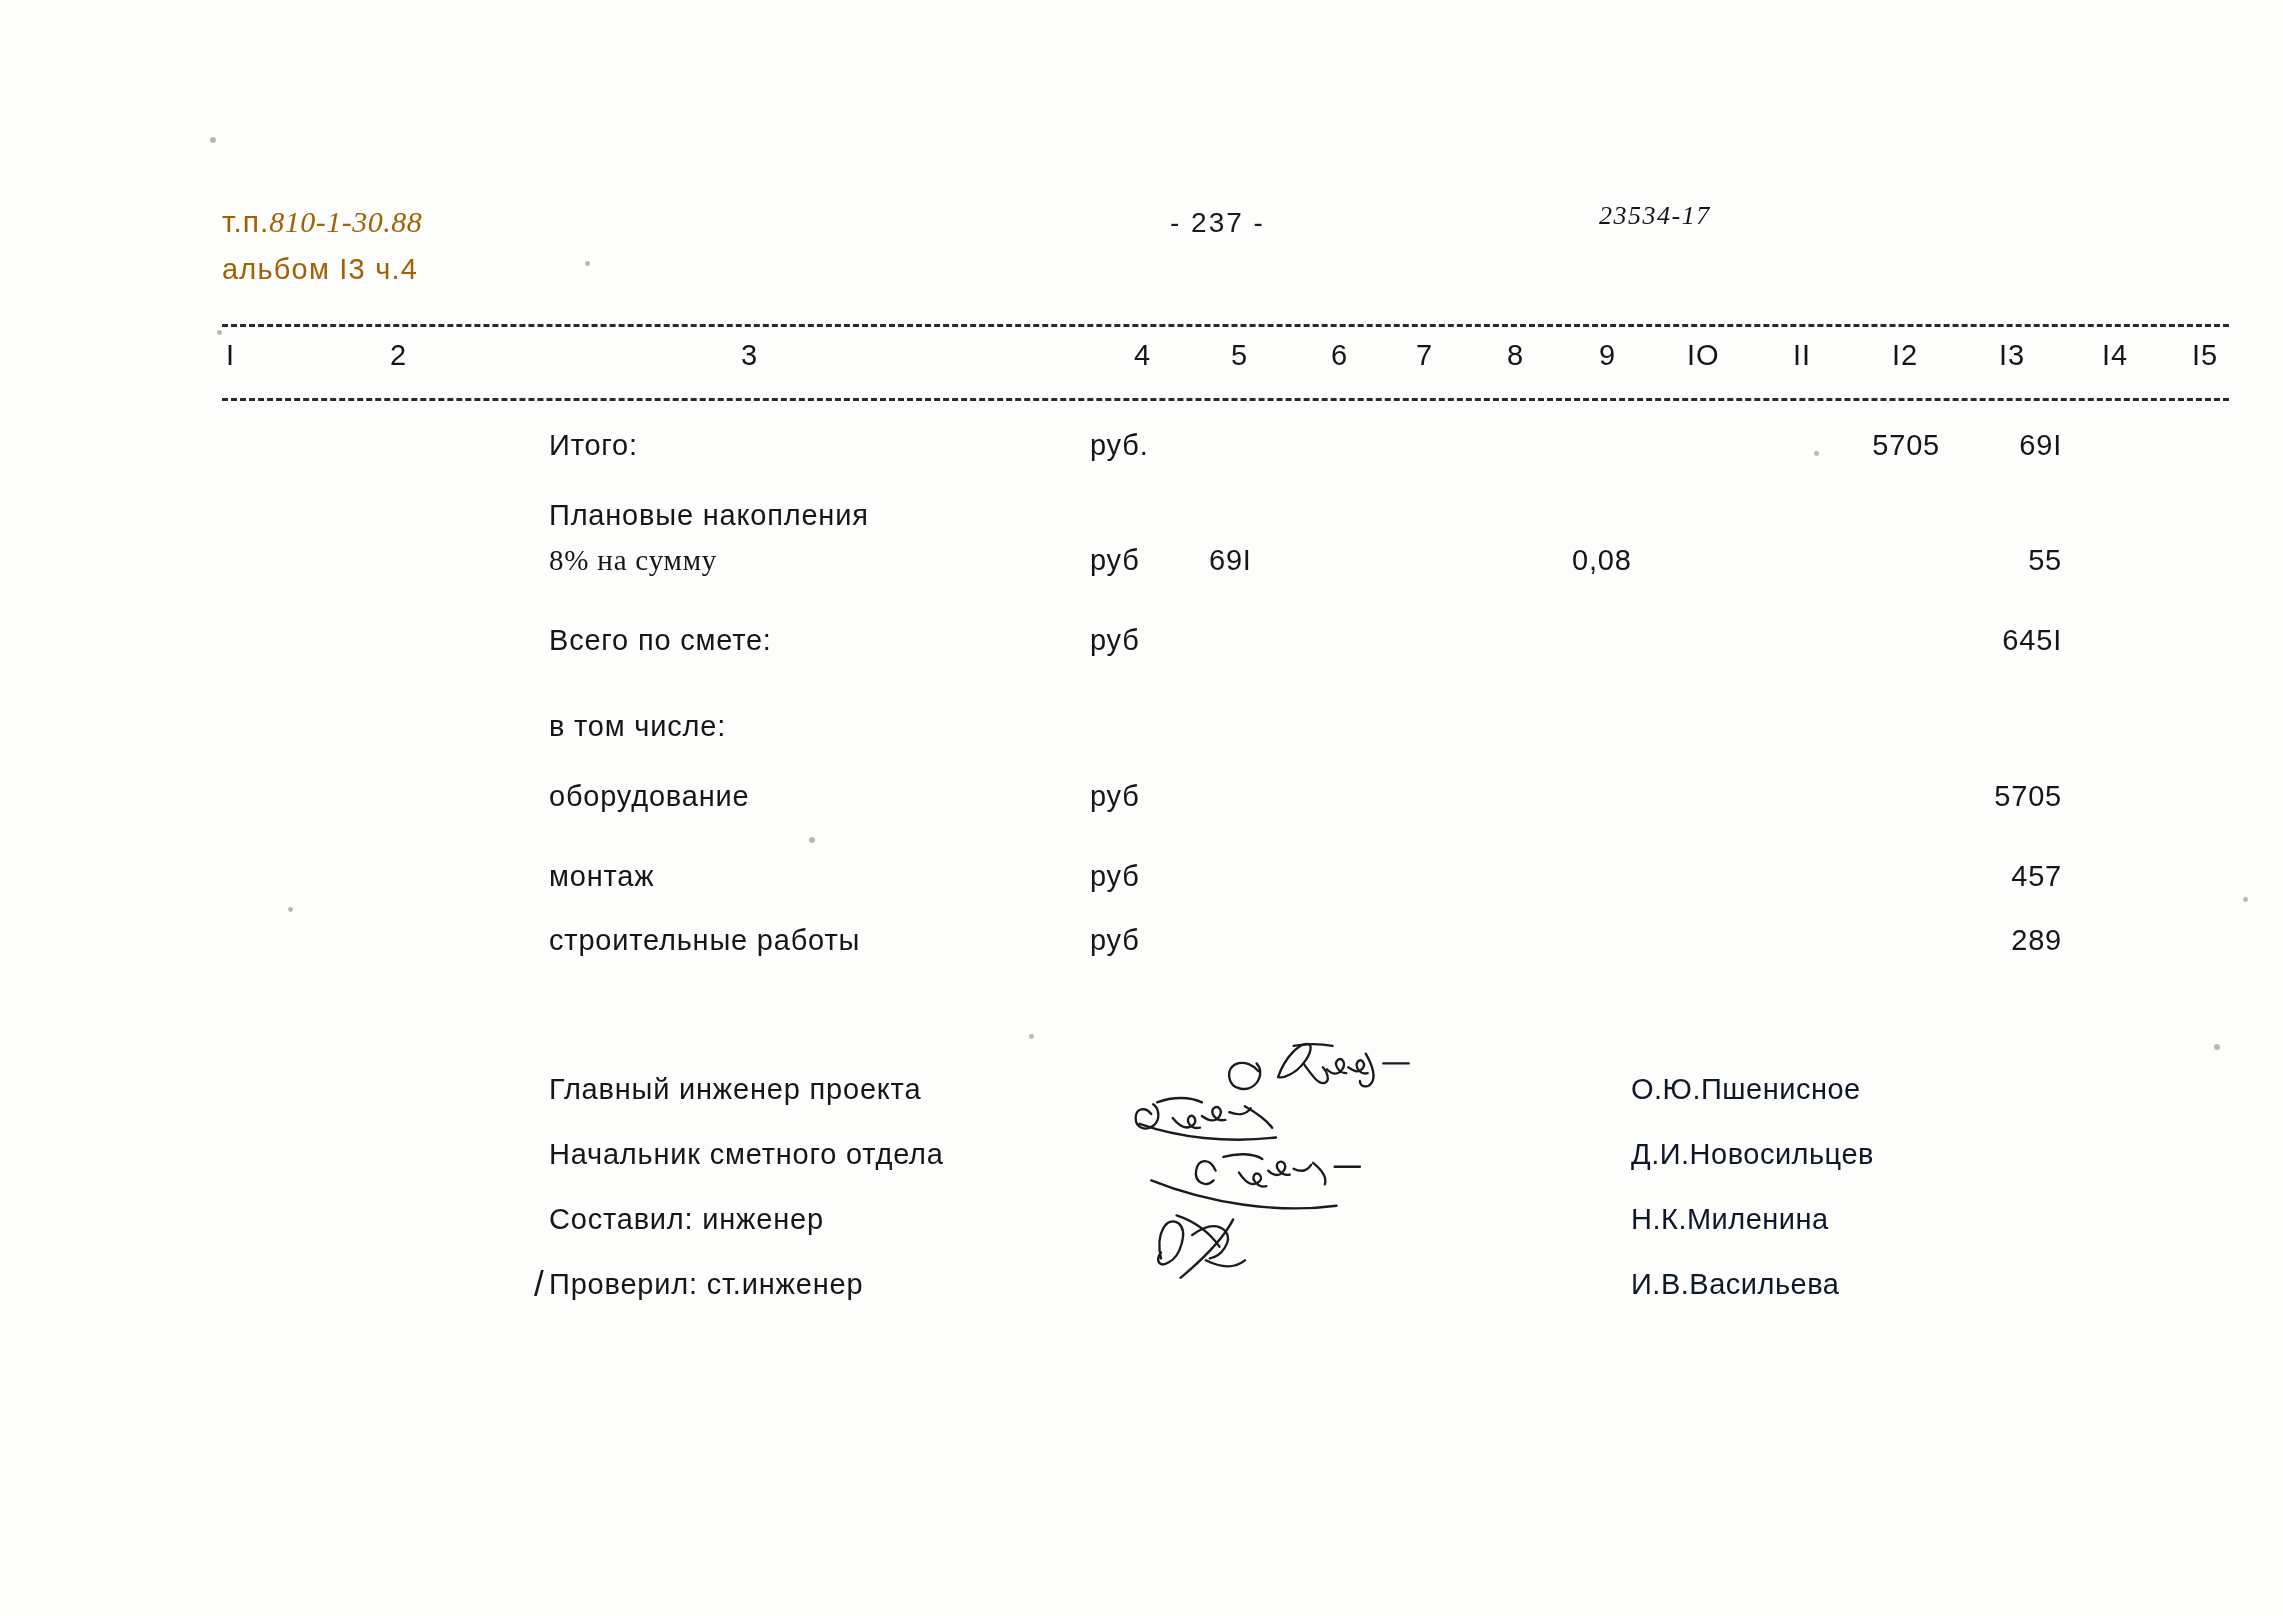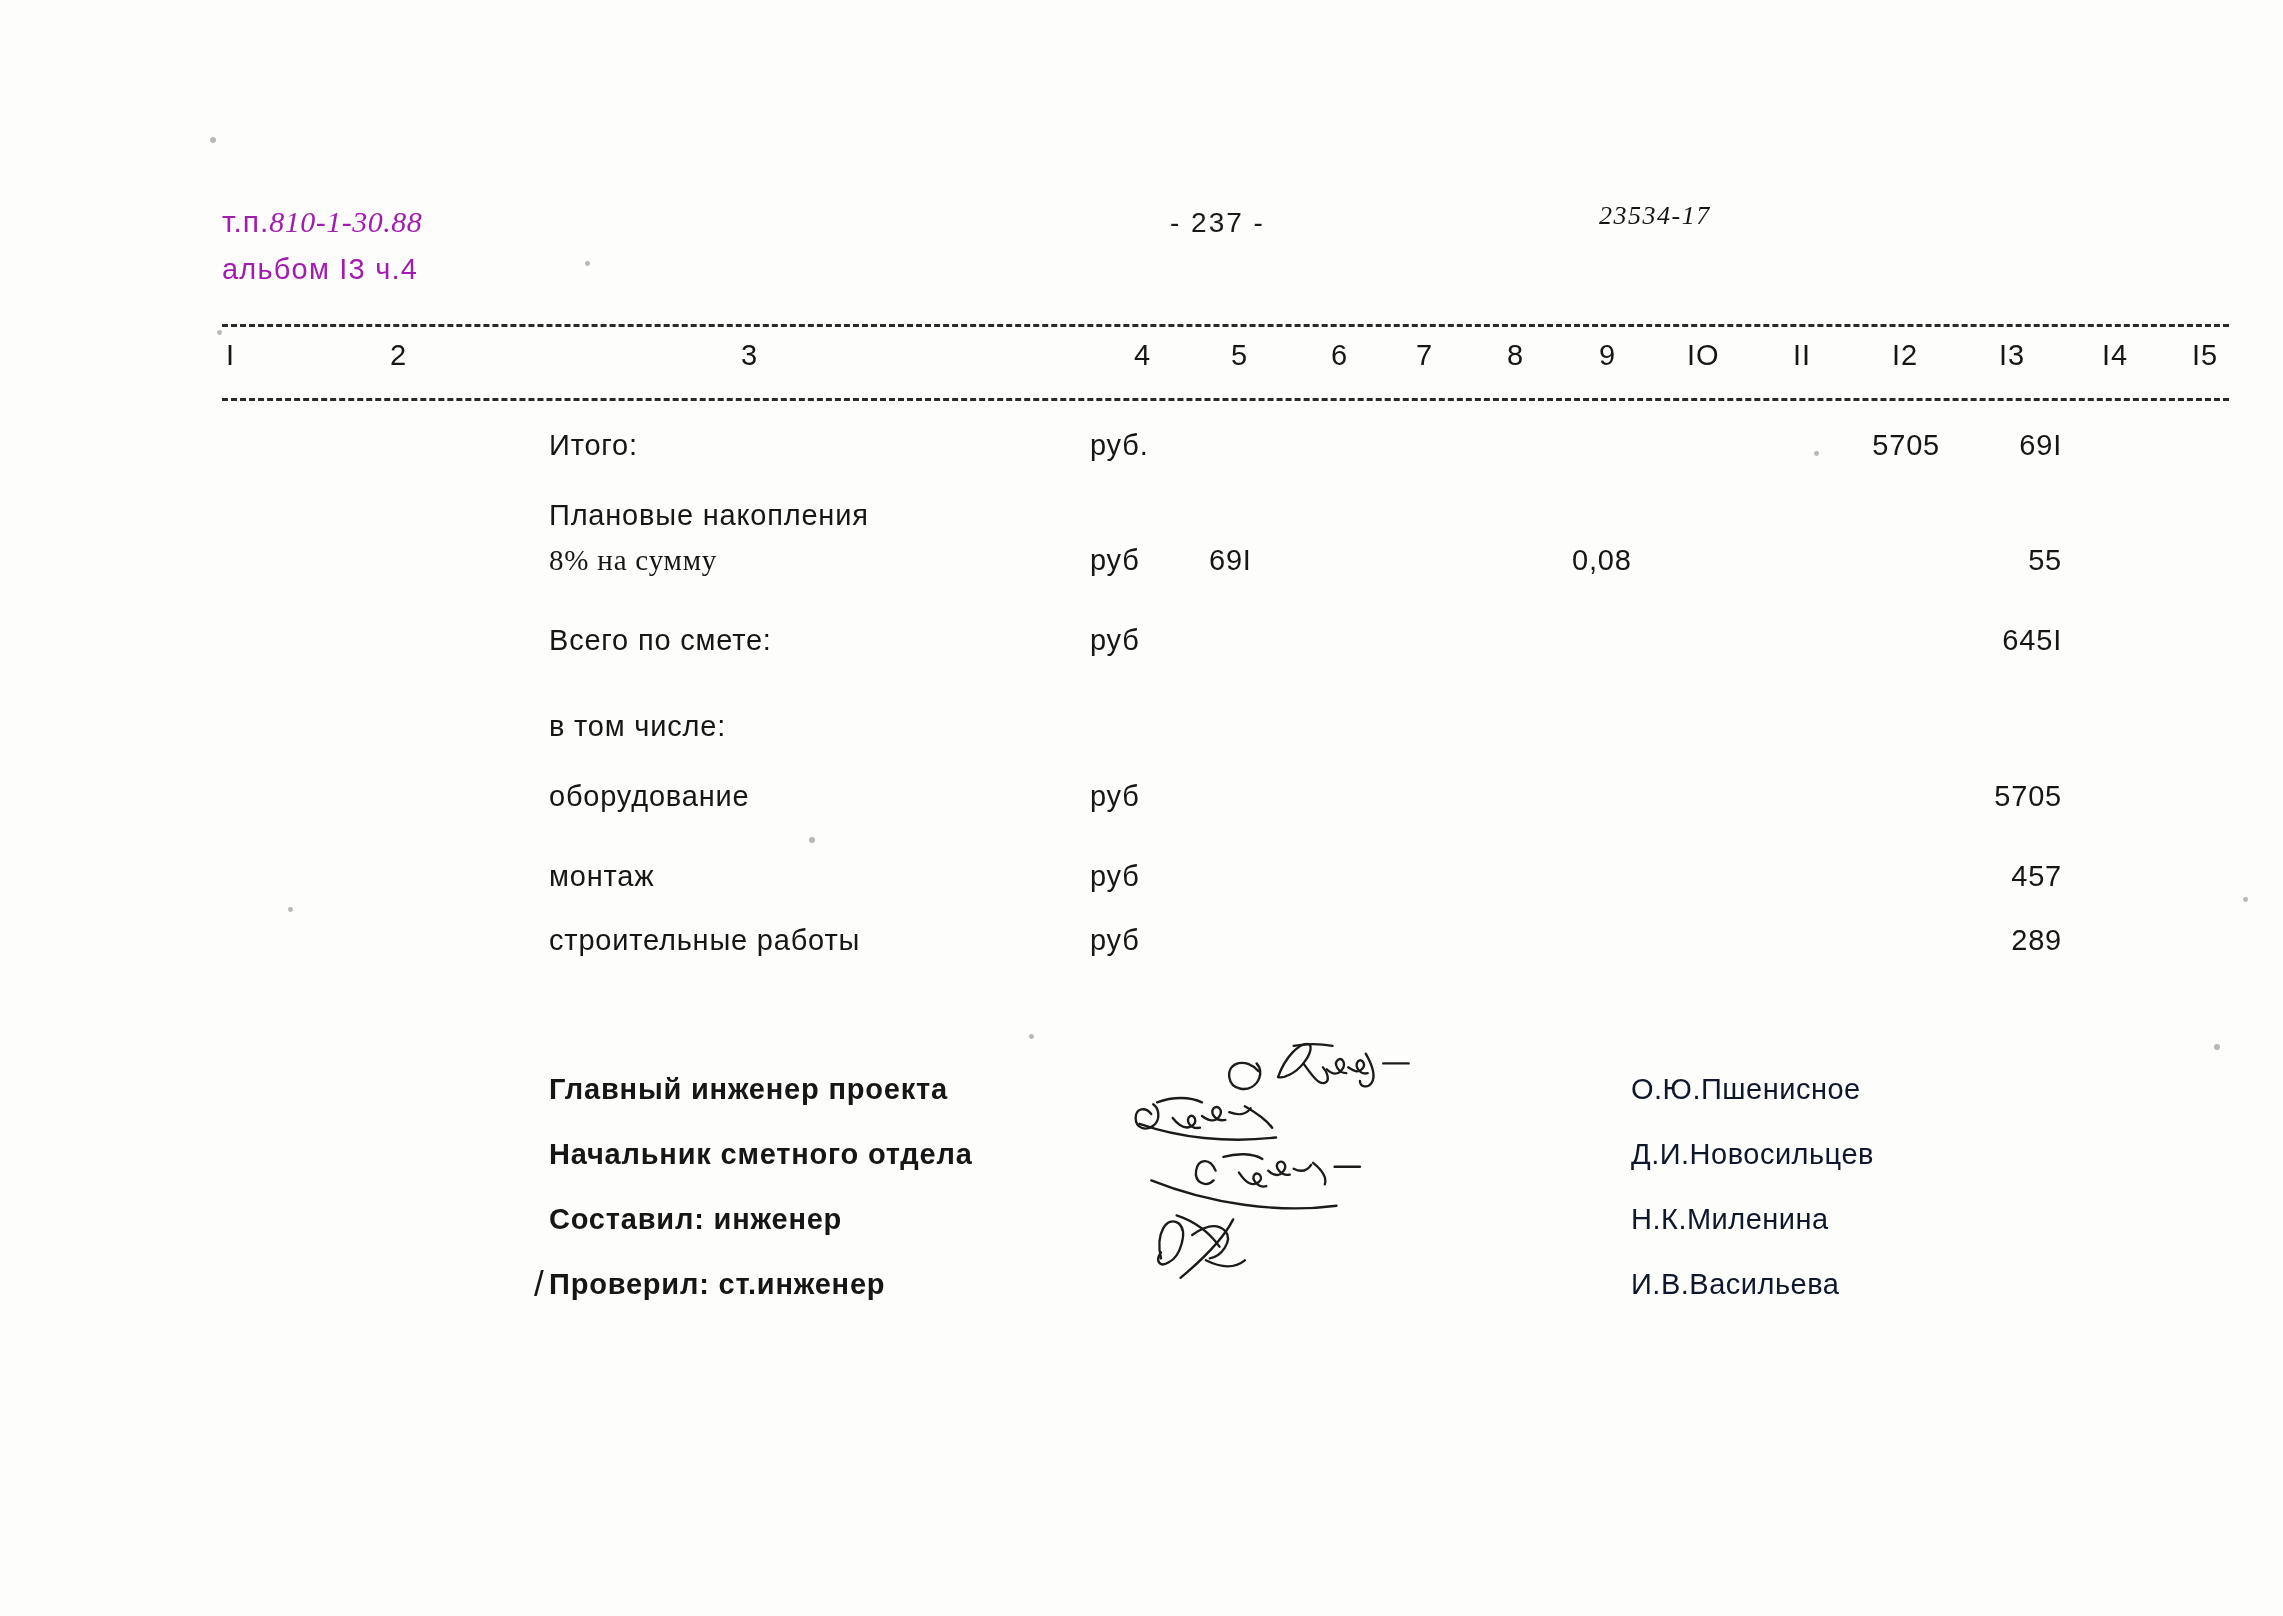--- a/index.html
+++ b/index.html
@@ -21,21 +21,21 @@
     background: #fdfdfb;
   }
   
   .hdr-left {
     position: absolute;
     left: 222px;
     top: 200px;
     font-size: 29px;
     line-height: 1.45;
     letter-spacing: 0.5px;
-    color: #a21caf;
+    color: #a16207;
   }
   .hdr-left .line1 {
     font-family: "Liberation Serif", serif;
     font-style: italic;
     font-size: 30px;
     white-space: nowrap;
   }
   .hdr-left .line1 .prefix {
     font-family: "Liberation Sans", sans-serif;
     font-style: normal;
@@ -133,21 +133,20 @@
     position: relative;
     height: 65px;
   }
   .sig-title {
     position: absolute;
     left: 549px;
     font-size: 29px;
     letter-spacing: 0.8px;
     color: #161616;
     white-space: nowrap;
-    font-weight: bold;
   }
   .sig-name {
     position: absolute;
     left: 1631px;
     font-size: 29px;
     letter-spacing: 0.5px;
     color: #0f172a;
     white-space: nowrap;
   }
   .slash {

